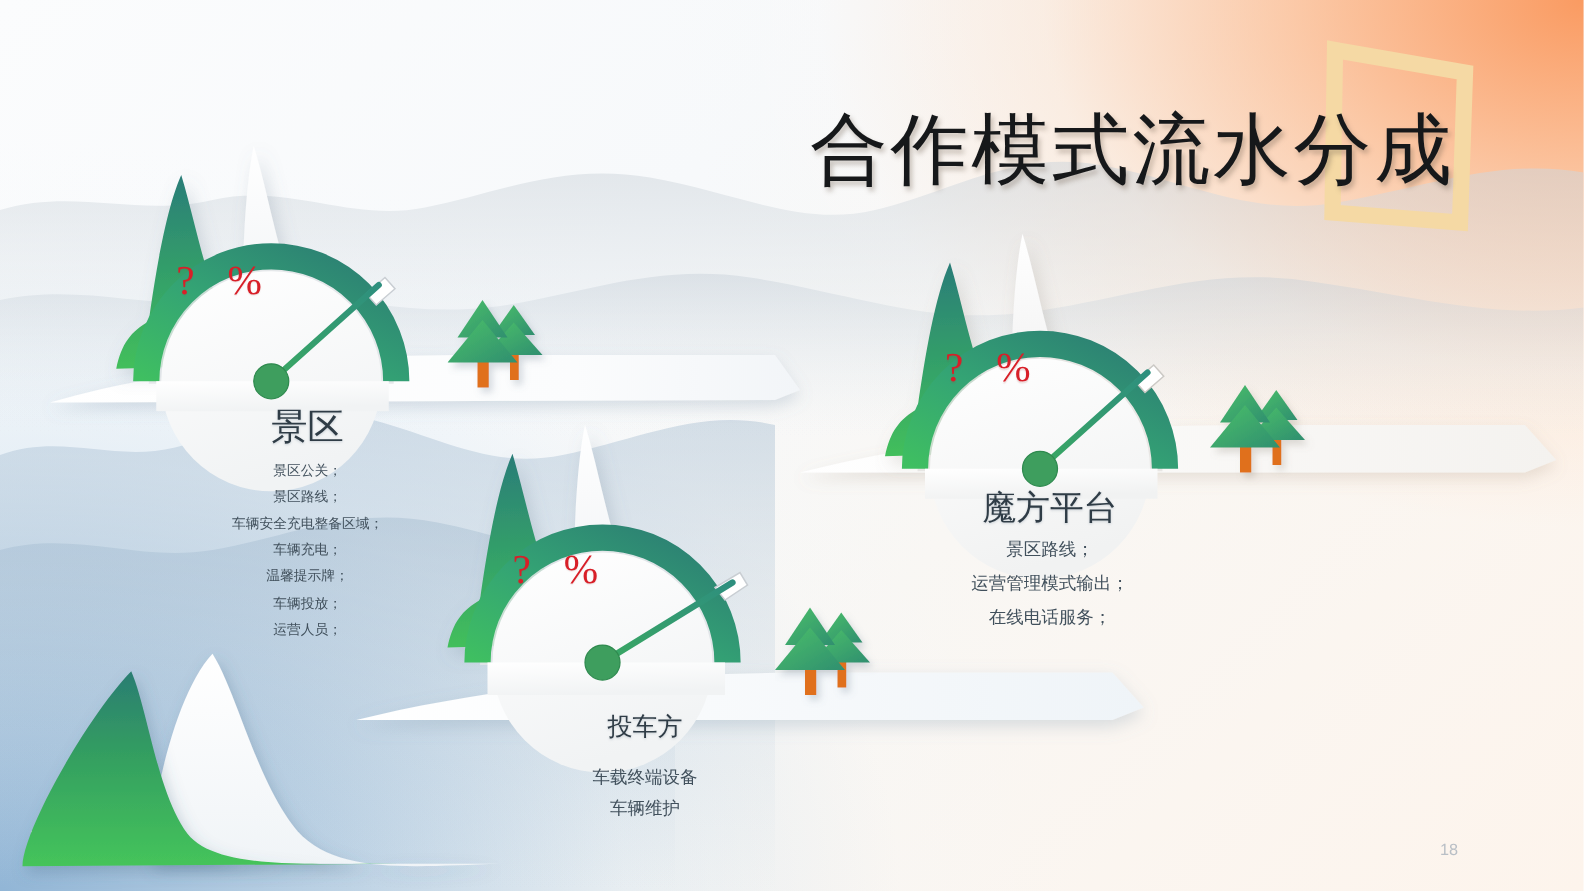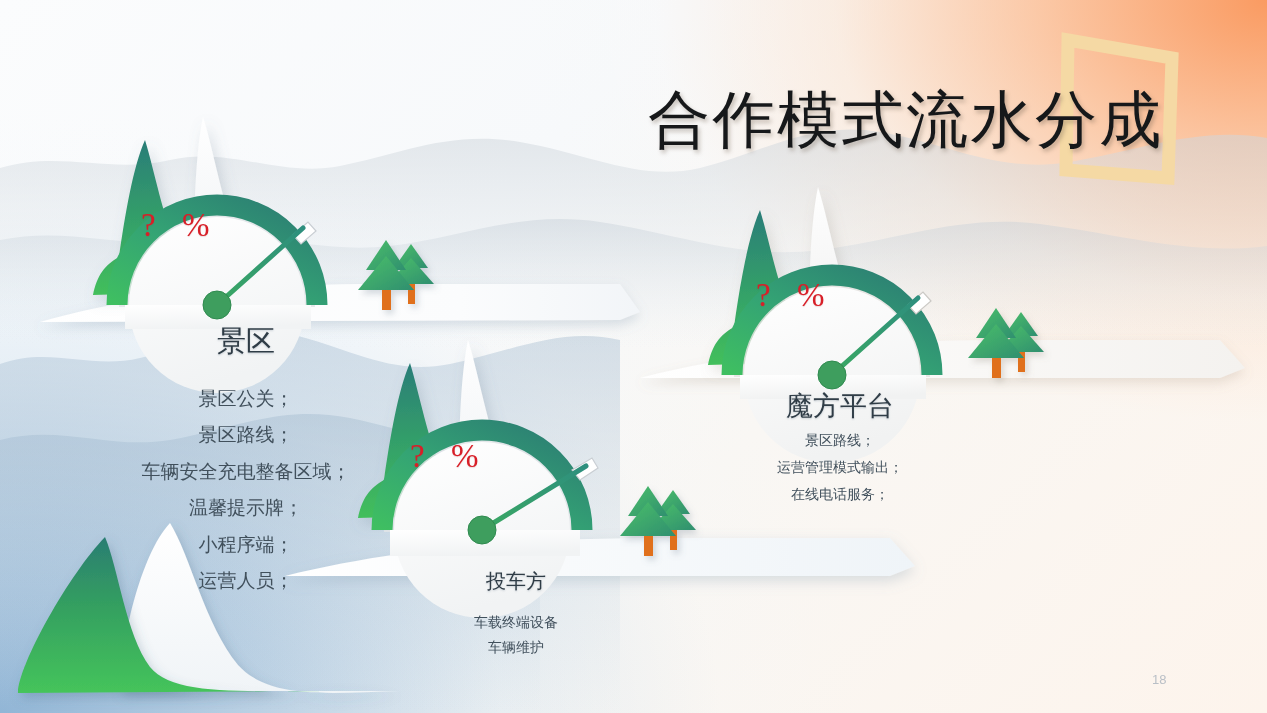--- a/index.html
+++ b/index.html
@@ -234,26 +234,27 @@
       <path d="M53,12 L70,36 L36,36 Z" fill="url(#tr1)"></path>
       <path d="M53,26 L76,52 L30,52 Z" fill="url(#tr1)"></path>
       <rect x="24" y="48" width="9" height="30" fill="#e0701f"></rect>
       <path d="M28,8 L48,38 L8,38 Z" fill="url(#tr1)"></path>
       <path d="M28,24 L56,58 L0,58 Z" fill="url(#tr1)"></path>
     </g>
   </svg>
 
   <div class="grouptitle" style="left:148px;top:322px;width:196px;font-size:29px;">景区</div>
 
-  <div class="grouplist" style="left:96px;top:381px;width:300px;font-size:19px;font-family:Liberation Serif, serif;">
+  <div class="grouplist" style="left:96px;top:367px;width:300px;font-size:11px;font-family:Liberation Serif, serif;">
     <div>景区公关；</div>
     <div>景区路线；</div>
     <div>车辆安全充电整备区域；</div>
+    <div>车辆充电；</div>
     <div>温馨提示牌；</div>
-    <div>小程序端；</div>
+    <div>车辆投放；</div>
     <div>运营人员；</div>
   </div>
 
   <div class="gauge" style="left:690px;top:165px;width:300px;height:230px;">
     <div class="dialwrap">
       <svg class="arcsvg" width="300" height="230">
         <defs>
           <linearGradient id="arc3" x1="0" y1="1" x2="1" y2="0">
             <stop offset="0%" stop-color="#3fbf61"></stop>
             <stop offset="45%" stop-color="#34a474"></stop>

